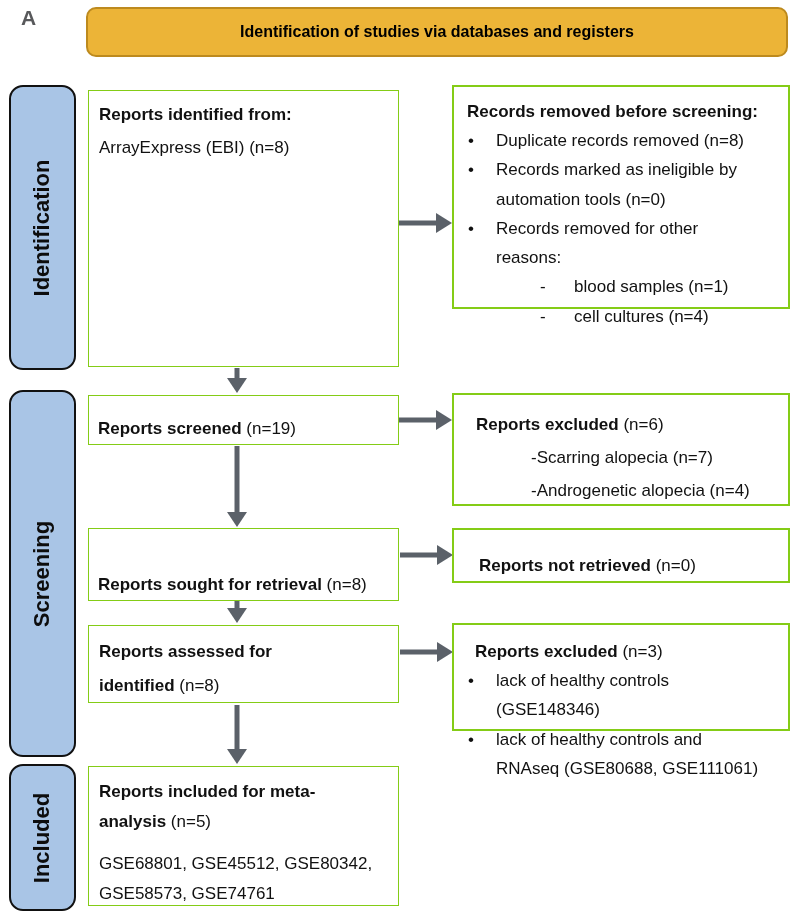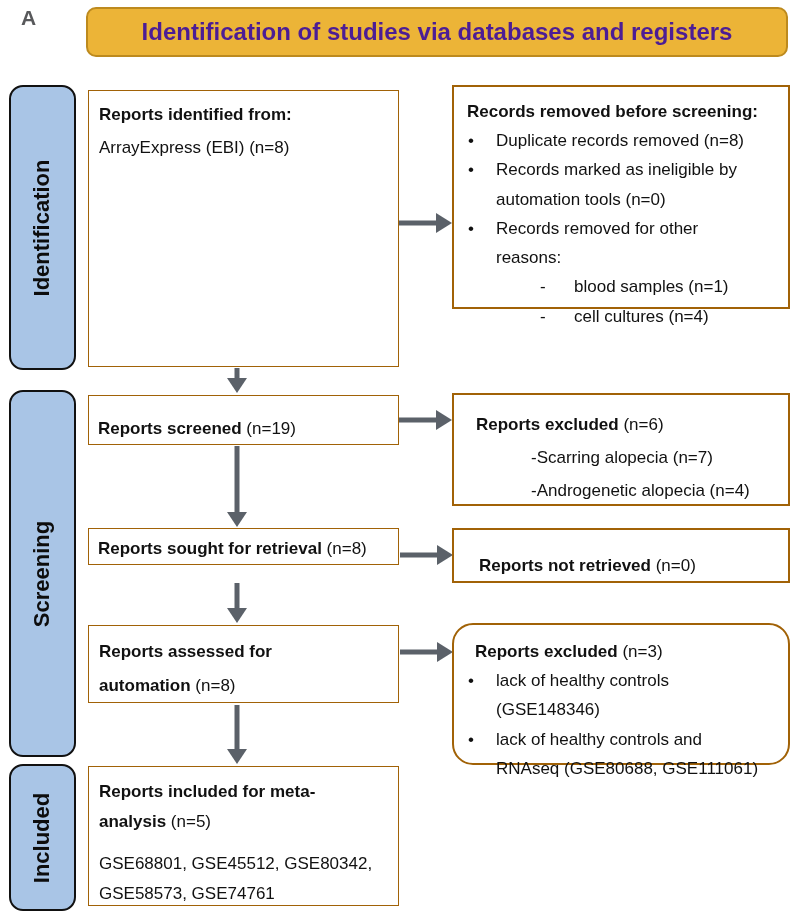--- a/index.html
+++ b/index.html
@@ -9,30 +9,30 @@
     overflow:hidden;
   }
   .panel-label{
     position:absolute;left:21px;top:6px;font-size:21px;font-weight:bold;color:#58595b;
   }
   .banner{
     position:absolute;left:86px;top:7px;width:702px;height:50px;
     background:#ecb437;border:2.5px solid #bd8a1e;border-radius:10px;
     display:flex;align-items:center;justify-content:center;box-sizing:border-box;
   }
-  .banner span{font-size:24px;font-weight:bold;color:#4c1d95;}
+  .banner span{font-size:16px;font-weight:bold;color:#000000;}
   .side{
     position:absolute;left:9px;width:67px;background:#a9c5e6;border:2.5px solid #111;
     border-radius:14px;display:flex;align-items:center;justify-content:center;box-sizing:border-box;
   }
   .side span{
     transform:rotate(-90deg);white-space:nowrap;font-size:22px;font-weight:bold;color:#0d0d0d;
   }
   .box{
-    position:absolute;background:#fff;border:2px solid #a16207;box-sizing:border-box;
+    position:absolute;background:#fff;border:2px solid #84cc16;box-sizing:border-box;
     font-size:17px;line-height:1.75;
   }
   .b{font-weight:bold;}
   .col-l{left:88px;width:311px;}
   .col-r{left:452px;width:338px;}
   .oneline{display:flex;align-items:flex-end;white-space:nowrap;padding-left:9px;}
   .pad{padding:8px 10px 8px 10px;}
   .blk{display:block;}
   .bullet-row{display:flex;align-items:flex-start;padding-left:14px;}
   .bullet-glyph{width:28px;flex:0 0 28px;}
@@ -141,34 +141,34 @@
   </div>
 
   <div class="box col-r" style="top:393px;height:113px;padding:13px 4px 0 22px;line-height:1.95;">
     <span class="blk"><span class="b">Reports excluded</span><span> (n=6)</span></span>
     <div class="indent-lines">
       <span class="blk">-Scarring alopecia (n=7)</span>
       <span class="blk">-Androgenetic alopecia (n=4)</span>
     </div>
   </div>
 
-  <div class="box col-l oneline" style="top:528px;height:37px;border-width:1.5px;">
+  <div class="box col-l oneline" style="top:528px;height:73px;border-width:1.5px;">
     <span><span class="b">Reports sought for retrieval</span><span> (n=8)</span></span>
   </div>
 
   <div class="box col-r oneline" style="top:528px;height:55px;padding-left:25px;">
     <span><span class="b">Reports not retrieved</span><span> (n=0)</span></span>
   </div>
 
   <div class="box col-l" style="top:625px;height:78px;padding:9px 8px 0 10px;line-height:2.0;border-width:1.5px;">
     <span class="blk b">Reports assessed for</span>
-    <span class="blk"><span class="b">automation</span><span> (n=8)</span></span>
+    <span class="blk"><span class="b">identified</span><span> (n=8)</span></span>
   </div>
 
-  <div class="box col-r" style="top:623px;height:142px;padding:12px 20px 0 0;line-height:1.72;border-radius:21px;">
+  <div class="box col-r" style="top:623px;height:108px;padding:12px 20px 0 0;line-height:1.72;">
     <span class="blk" style="padding-left:21px;"><span class="b">Reports excluded</span><span> (n=3)</span></span>
     <div class="bullet-row">
       <span class="bullet-glyph">•</span>
       <span>
           <span class="blk">lack of healthy controls (GSE148346)</span>
         </span>
     </div>
     <div class="bullet-row">
       <span class="bullet-glyph">•</span>
       <span>

